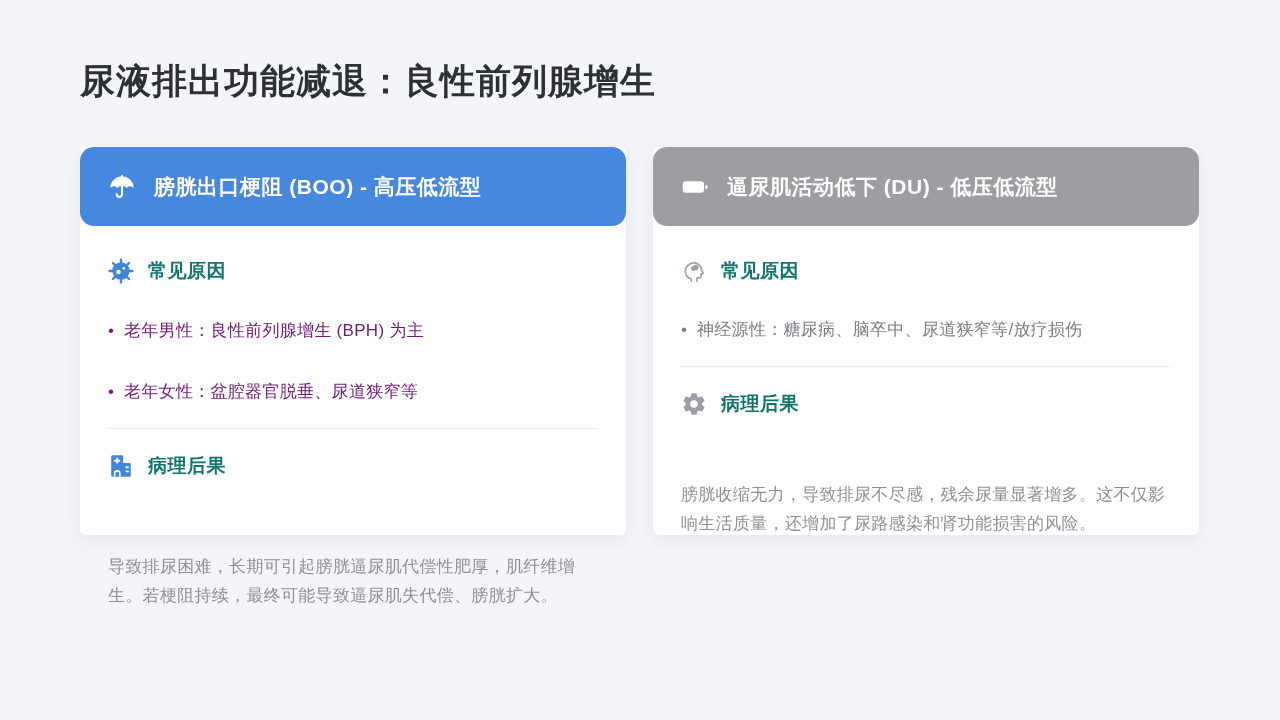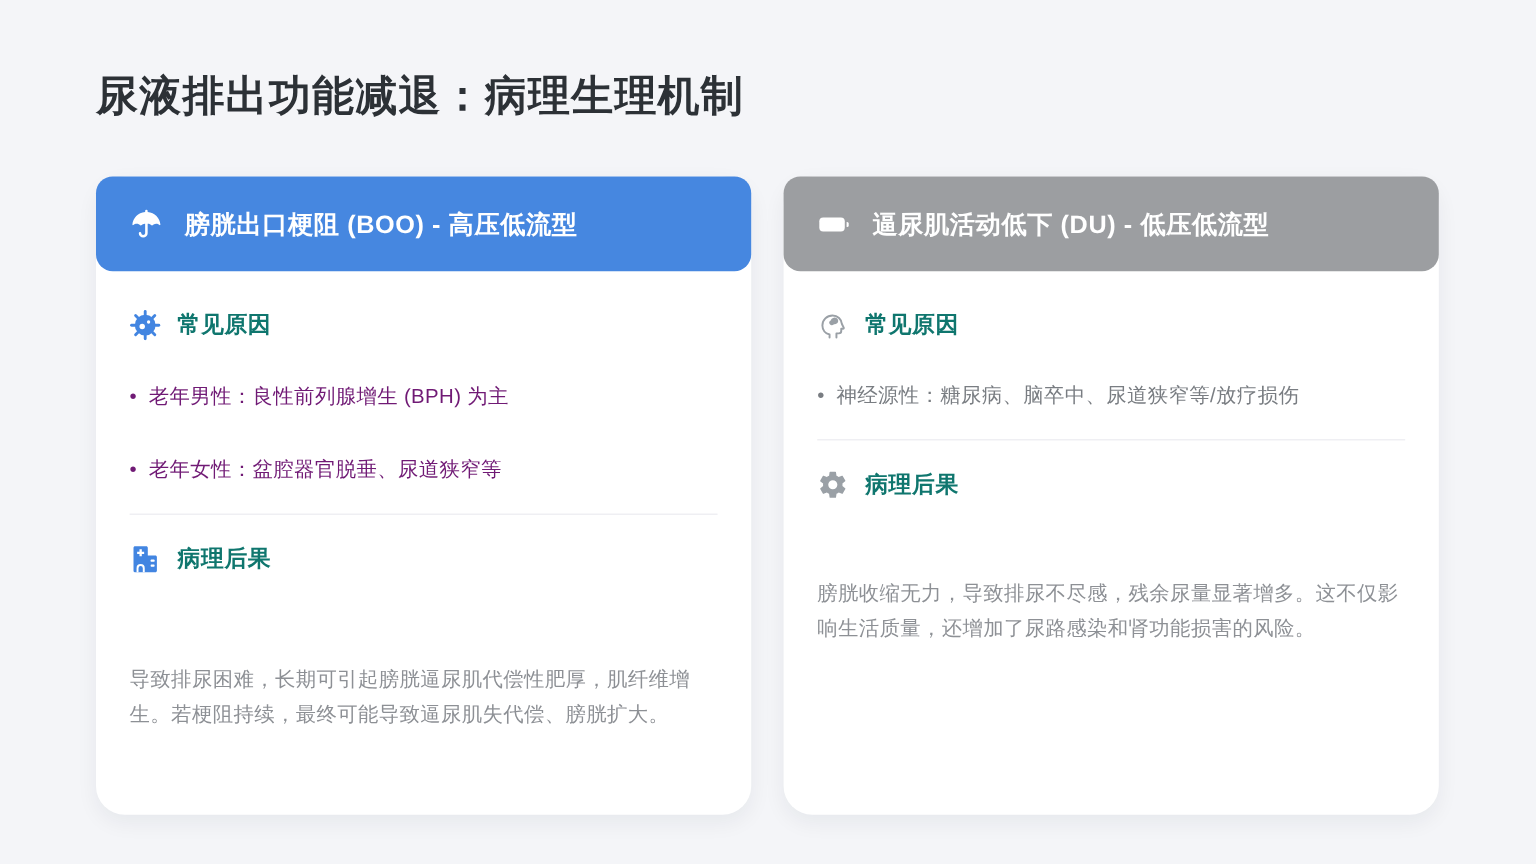--- a/index.html
+++ b/index.html
@@ -12,22 +12,22 @@
   .slide { width:1280px; height:720px; padding:58px 80px 0 80px; }
 
   .page-title {
     font-size:35px; font-weight:800; color:#2c3136;
     letter-spacing:1px; line-height:46px;
   }
 
   .cards { display:flex; gap:27px; margin-top:43px; }
 
   .card {
-    width:546px; height:532px; background:#ffffff;
-    border-radius:24px; box-shadow:0 6px 18px rgba(20,30,50,0.06);
+    width:546px; height:388px; background:#ffffff;
+    border-radius:6px; box-shadow:0 6px 18px rgba(20,30,50,0.06);
   }
 
   .card-header {
     height:79px; border-radius:14px;
     display:flex; align-items:center; gap:18px; padding:0 28px;
   }
   .header-blue { background:#4687e0; }
   .header-gray { background:#9c9ea1; }
   .card-header h2 { font-size:21px; font-weight:700; color:#ffffff; letter-spacing:0.5px; }
   .hicon { width:28px; height:28px; display:flex; align-items:center; justify-content:center; flex:0 0 auto; }
@@ -59,21 +59,21 @@
     font-size:17px; line-height:28.5px; color:#8d9095; letter-spacing:0.3px;
   }
   .para-left  { margin-top:74px; }
   .para-right { margin-top:64px; }
 </style>
 </head>
 <body>
 
 <main class="slide">
 
-  <h1 class="page-title">尿液排出功能减退：病理生理机制</h1>
+  <h1 class="page-title">尿液排出功能减退：良性前列腺增生</h1>
 
   <div class="cards">
 
     <section class="card">
       <header class="card-header header-blue">
         <span class="hicon">
           <svg viewBox="0 0 24 24" fill="#ffffff">
             <path d="M12.9 3.07V2.5a.9.9 0 1 0-1.8 0v.57C6.1 3.5 2.3 7.4 2 12.1c-.02.37.42.56.69.31.63-.6 1.48-.96 2.41-.96 1.02 0 1.93.43 2.58 1.12.17.18.46.18.63 0a3.53 3.53 0 0 1 2.79-1.11v6.79a1.38 1.38 0 0 1-2.75 0 .9.9 0 1 0-1.8 0 3.17 3.17 0 0 0 6.35 0v-6.79c1.1-.06 2.1.37 2.79 1.11.17.18.46.18.63 0a3.52 3.52 0 0 1 2.58-1.12c.93 0 1.78.36 2.41.96.27.25.71.06.69-.31-.3-4.7-4.1-8.6-9.1-9.03z"></path>
           </svg>
         </span>

